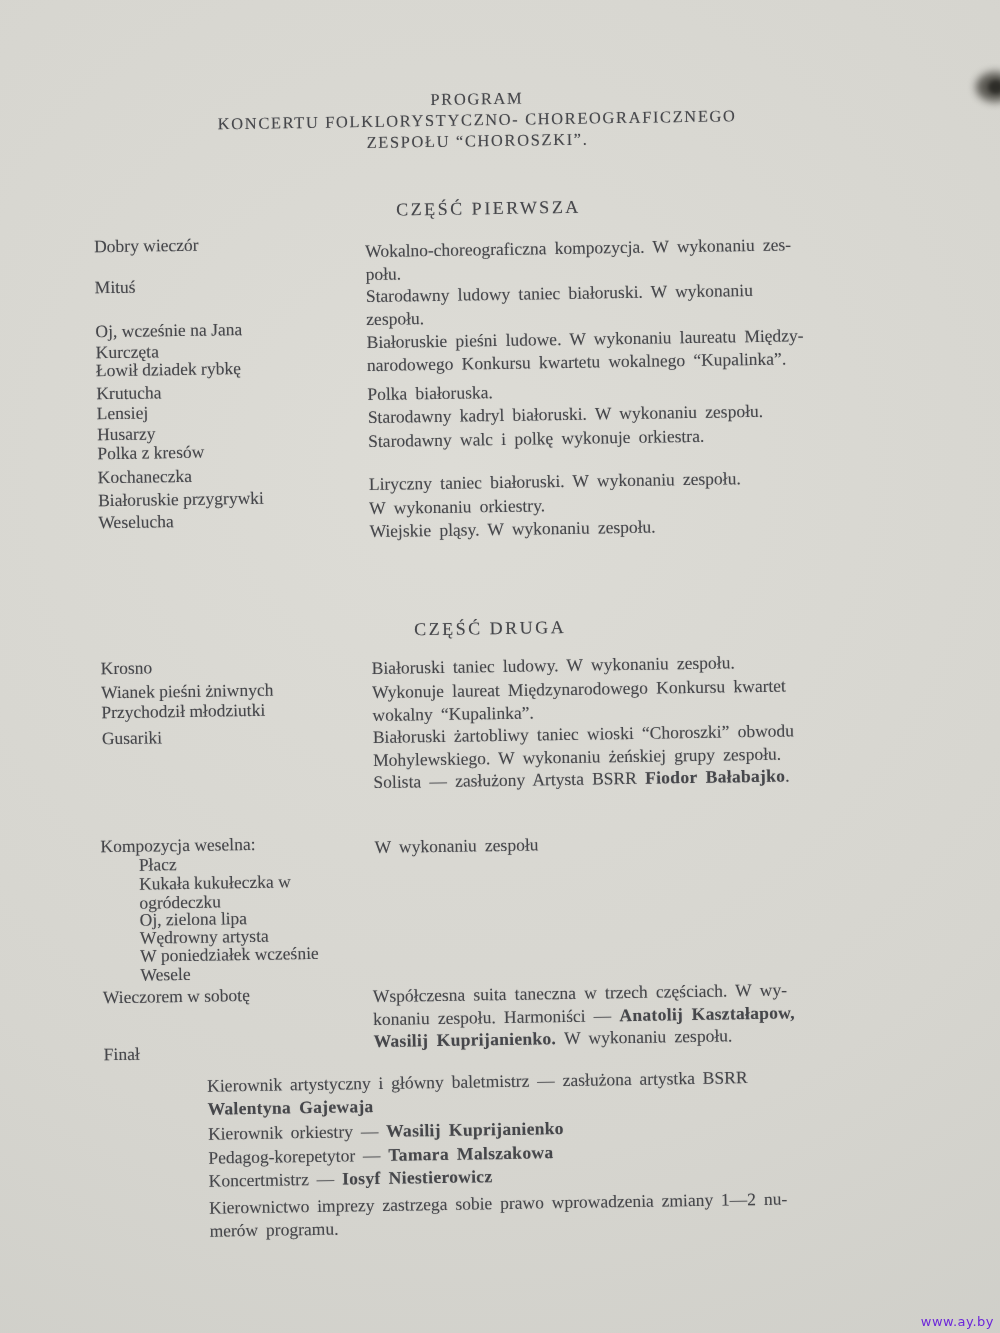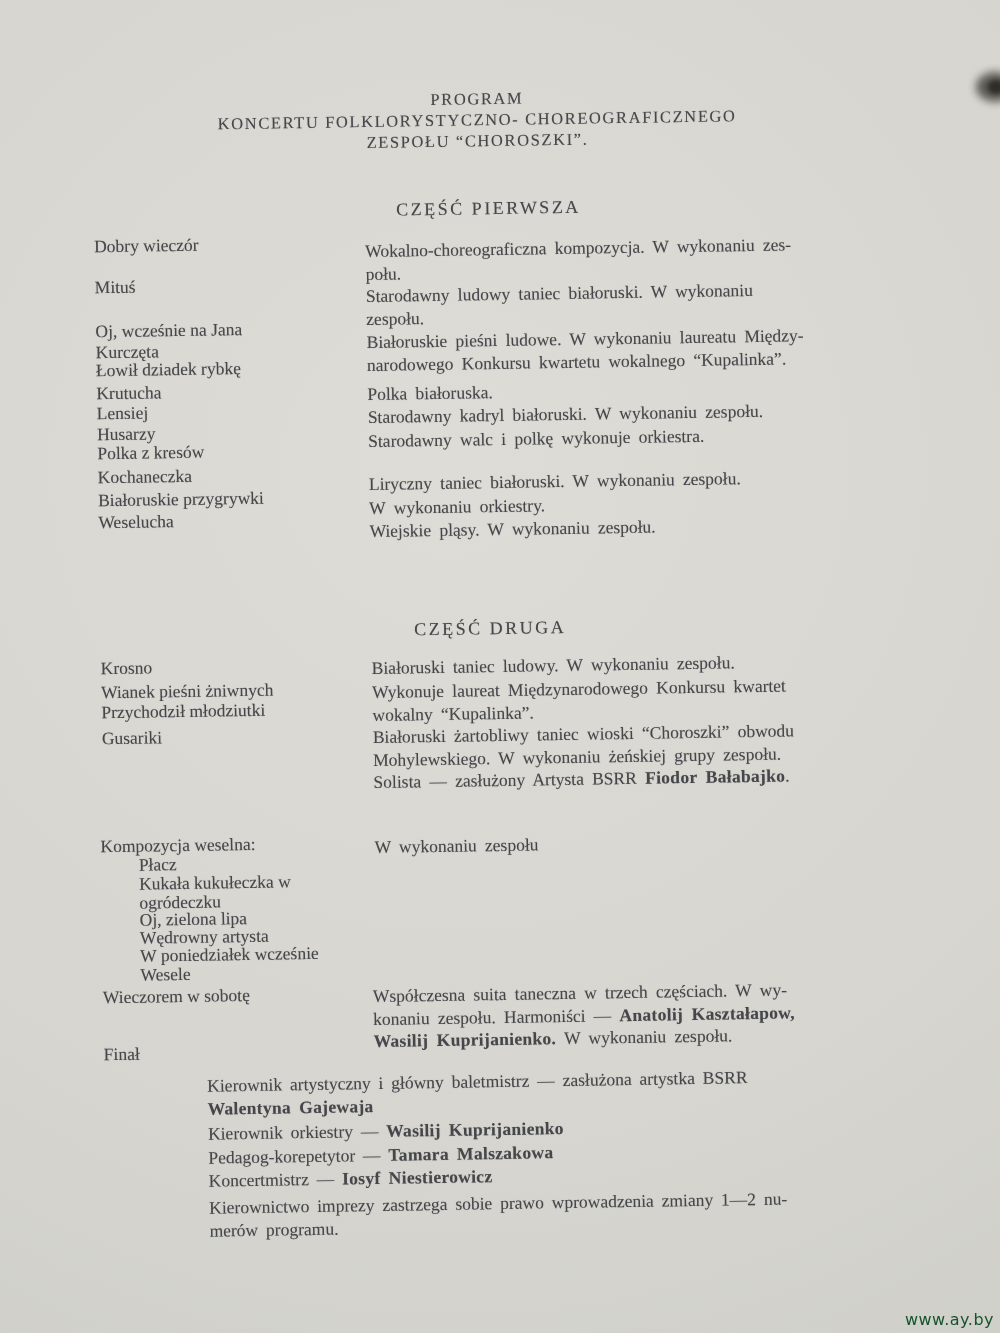--- a/index.html
+++ b/index.html
@@ -23,22 +23,22 @@
   .li2 { left: 135px; width: 280px; font-size: 17.5px; line-height: 21px; white-space: nowrap; }
   .rp { left: 371px; width: 508px; font-size: 17.5px; line-height: 22.5px;
     white-space: pre-line; word-spacing: 0.22em; text-align: left; }
   .credit { left: 200px; width: 690px; font-size: 17.5px; line-height: 22.5px;
     white-space: pre-line; word-spacing: 0.2em; }
   b { font-weight: bold; letter-spacing: 0.3px; }
   #smudge { position: absolute; left: 976px; top: 72px; width: 38px; height: 30px;
     border-radius: 50%; background: #37352f; filter: blur(4px); opacity: 0.78; }
   #smudge-core { position: absolute; left: 988px; top: 80px; width: 16px; height: 14px;
     border-radius: 50%; background: #23221e; filter: blur(2px); opacity: 0.8; }
-  #watermark { position: absolute; right: 6px; bottom: 4px; font-size: 16px;
-    color: #14532d; font-family: "DejaVu Sans", sans-serif; letter-spacing: 0.5px;
+  #watermark { position: absolute; right: 6px; bottom: 4px; font-size: 13px;
+    color: #6d28d9; font-family: "DejaVu Sans", sans-serif; letter-spacing: 0.5px;
     text-shadow: none; }
 </style>
 </head>
 <body>
 
 <div id="sheet">
 
   <div class="abs title-block">
     <div>PROGRAM</div>
     <div>KONCERTU  FOLKLORYSTYCZNO-  CHOREOGRAFICZNEGO</div>

